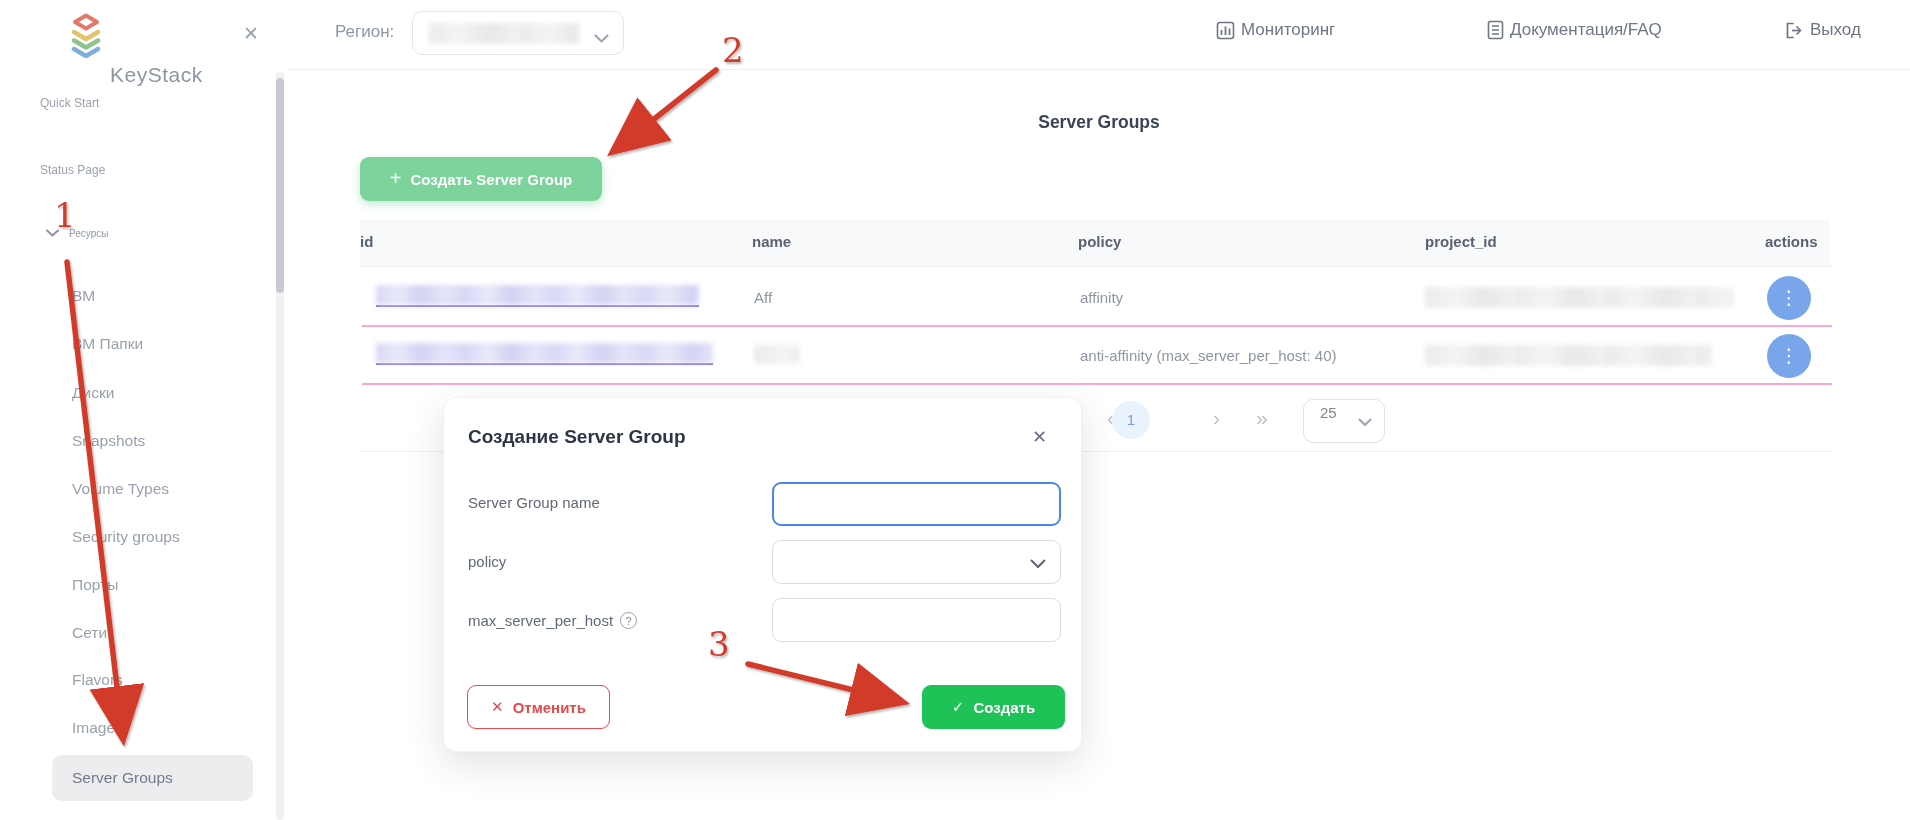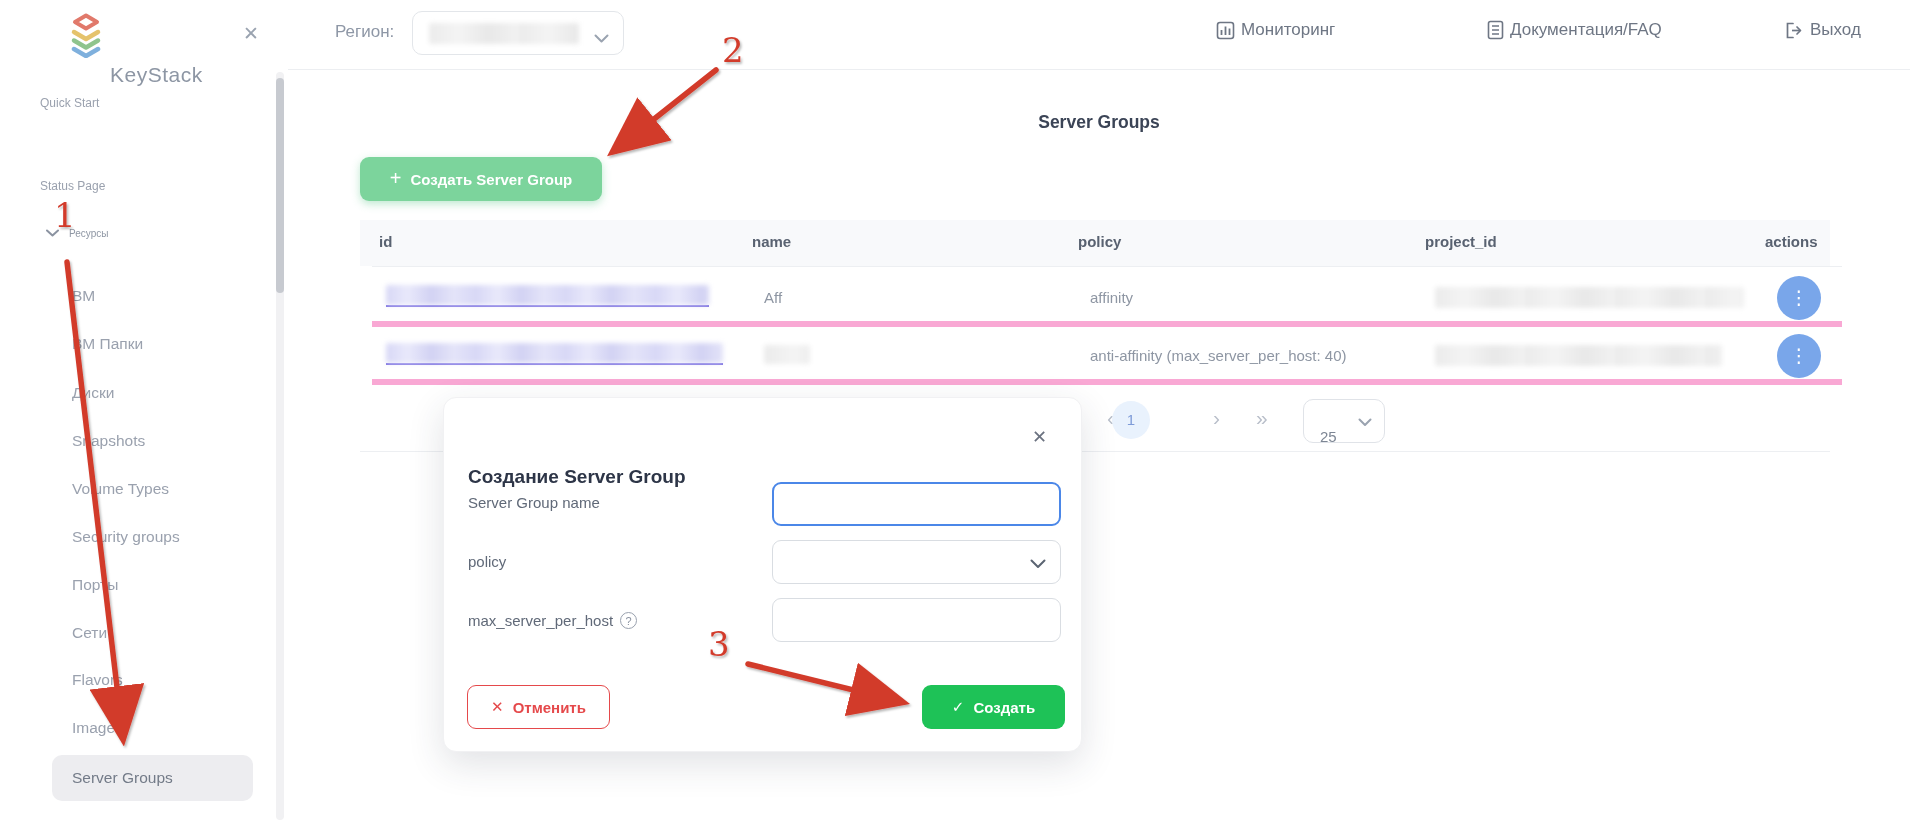--- a/index.html
+++ b/index.html
@@ -29,40 +29,40 @@
 
   
   .main { position:absolute; left:288px; top:71px; width:1622px; height:749px; background:#fff; }
   .page-title { position:absolute; left:0; top:41px; width:1622px; text-align:center; font-size:17.5px; font-weight:700; color:#3b4456; }
   .create-btn { position:absolute; left:72px; top:86px; width:242px; height:44px; background:#7cd49c; border:none; border-radius:9px; color:#fff; font-weight:700; font-size:15px; cursor:pointer; box-shadow:0 3px 8px rgba(110,205,150,.45); display:flex; align-items:center; justify-content:center; gap:9px; font-family:inherit; }
   .create-btn .plus { font-size:20px; font-weight:400; margin-top:-2px; }
 
   .table { position:absolute; left:72px; top:149px; width:1470px; }
   .thead { position:absolute; left:0; top:0; width:1470px; height:46px; background:#f8f9fb; }
   .th { position:absolute; top:13px; font-size:15px; font-weight:700; color:#596271; }
-  .trow { position:absolute; left:12px; width:1470px; border-bottom:6px solid #f9a8d4; }
+  .trow { position:absolute; left:2px; width:1470px; border-bottom:2px solid #f9a8d4; }
   .trow1 { top:46px; height:61px; border-top:1px solid #edeff2; }
   .trow2 { top:107px; height:58px; }
   .cell-text { position:absolute; font-size:15px; color:#8e96a3; white-space:nowrap; }
   .id-link { position:absolute; left:14px; border-bottom:2px solid #7c70e1; cursor:pointer; }
   .redact { width:100%; height:100%; filter:blur(2.5px); border-radius:2px; }
   .r-purple { background:repeating-linear-gradient(90deg,#d8d8f6 0px,#e9e9fb 22px,#d2d2f3 45px,#e4e4f9 68px,#d8d8f6 90px); }
   .r-gray { background:repeating-linear-gradient(90deg,#ebebeb 0px,#f4f4f4 30px,#e8e8e8 60px,#f2f2f2 90px); }
   .action-btn { position:absolute; left:1405px; width:44px; height:44px; border-radius:50%; background:#79a6ea; border:none; color:#fff; font-size:19px; cursor:pointer; line-height:44px; text-align:center; font-family:inherit; }
 
   .pag { position:absolute; left:72px; top:314px; width:1470px; height:67px; border-bottom:1px solid #edeff2; }
   .pag-chev { position:absolute; top:21px; font-size:21px; color:#b9bfca; cursor:pointer; }
   .pag-page { position:absolute; left:752px; top:16px; width:38px; height:38px; border-radius:50%; background:#e9f2fd; color:#7e9bd8; font-size:15px; line-height:38px; text-align:center; cursor:pointer; }
   .pag-size { position:absolute; left:943px; top:14px; width:82px; height:44px; border:1px solid #e0e3e8; border-radius:10px; cursor:pointer; }
-  .pag-size span { position:absolute; left:16px; top:28px; font-size:15px; color:#7d8694; }
+  .pag-size span { position:absolute; left:16px; top:4px; font-size:15px; color:#7d8694; }
   .pag-size svg { position:absolute; right:12px; top:18px; }
 
   
   .modal { position:absolute; left:443px; top:397px; width:639px; height:355px; background:#fff; border:1px solid #f1f1f3; border-radius:13px; box-shadow:0 12px 36px rgba(40,50,70,.14); z-index:5; }
-  .modal-title { position:absolute; left:24px; top:28px; font-size:19px; font-weight:700; color:#2d3547;margin-top:40px; }
+  .modal-title { position:absolute; left:24px; top:28px; font-size:19px; font-weight:700; color:#2d3547; }
   .modal-close { position:absolute; left:588px; top:28px; font-size:18px; color:#6b7280; cursor:pointer; }
   .f-label { position:absolute; left:24px; font-size:15px; color:#606978; display:flex; align-items:center; gap:7px; }
   .help { display:inline-flex; width:17px; height:17px; border:1.5px solid #99a1ae; border-radius:50%; color:#8a92a0; font-size:11px; align-items:center; justify-content:center; }
   .f-input { position:absolute; left:328px; width:289px; height:44px; border-radius:9px; border:1.5px solid #d9dde2; font-size:15px; padding:0 12px; color:#3b4456; outline:none; font-family:inherit; background:#fff; }
   .f-focus { border:2px solid #4b87e8; }
   .f-select { position:absolute; left:328px; width:289px; height:44px; border-radius:9px; border:1.5px solid #d9dde2; background:#fff; cursor:pointer; }
   .f-select svg { position:absolute; right:14px; top:18px; }
   .btn-cancel { position:absolute; left:23px; top:287px; width:143px; height:44px; background:#fff; border:1.5px solid #e5494b; border-radius:9px; color:#e5494b; font-weight:700; font-size:15px; cursor:pointer; display:flex; align-items:center; justify-content:center; gap:9px; font-family:inherit; }
   .btn-submit { position:absolute; left:478px; top:287px; width:143px; height:44px; background:#1ec257; border:none; border-radius:9px; color:#fff; font-weight:700; font-size:15px; cursor:pointer; display:flex; align-items:center; justify-content:center; gap:9px; font-family:inherit; }
 
@@ -79,21 +79,21 @@
     <svg style="position:absolute;left:70px;top:12px" width="32" height="46" viewBox="0 0 32 46">
       <path d="M5 10 L16 3.5 L27 10 L16 16.5 Z" fill="none" stroke="#e1796b" stroke-width="4" stroke-linejoin="round"></path>
       <path d="M4 20 L16 27 L28 20" fill="none" stroke="#e5c36c" stroke-width="4.5" stroke-linecap="round" stroke-linejoin="round"></path>
       <path d="M4 28.5 L16 35.5 L28 28.5" fill="none" stroke="#8fc48d" stroke-width="4.5" stroke-linecap="round" stroke-linejoin="round"></path>
       <path d="M4 37 L16 44 L28 37" fill="none" stroke="#7fb0dd" stroke-width="4.5" stroke-linecap="round" stroke-linejoin="round"></path>
     </svg>
     <div class="sb-brand">KeyStack</div>
     <div class="sb-close">✕</div>
 
     <div class="sb-item" style="top:96px">Quick Start</div>
-    <div class="sb-item" style="top:179px">Status Page</div>
+    <div class="sb-item" style="top:163px">Status Page</div>
 
     <div class="sb-group" style="top:228px">
       <span class="chev"><svg width="13" height="8" viewBox="0 0 13 8">
             <polyline points="1,1.5 6.5,6.5 12,1.5" fill="none" stroke="#8b93a1" stroke-width="2" stroke-linecap="round" stroke-linejoin="round"></polyline>
           </svg></span><span>Ресурсы</span>
     </div>
 
     <div class="sb-sub" style="top:287px">ВМ</div>
     <div class="sb-sub" style="top:335px">ВМ Папки</div>
     <div class="sb-sub" style="top:384px">Диски</div>
@@ -152,21 +152,21 @@
   <div class="main">
     <div class="page-title">Server Groups</div>
 
     <button class="create-btn">
       <span class="plus">+</span>
       <span>Создать Server Group</span>
     </button>
 
     <div class="table">
       <div class="thead">
-        <div class="th" style="left:19px">id</div>
+        <div class="th" style="left:0">id</div>
         <div class="th" style="left:392px">name</div>
         <div class="th" style="left:718px">policy</div>
         <div class="th" style="left:1065px">project_id</div>
         <div class="th" style="left:1405px">actions</div>
       </div>
 
       <div class="trow trow1">
         <div class="id-link" style="top:18px;width:323px;height:22px">
             <div class="redact r-purple"></div>
           </div>

